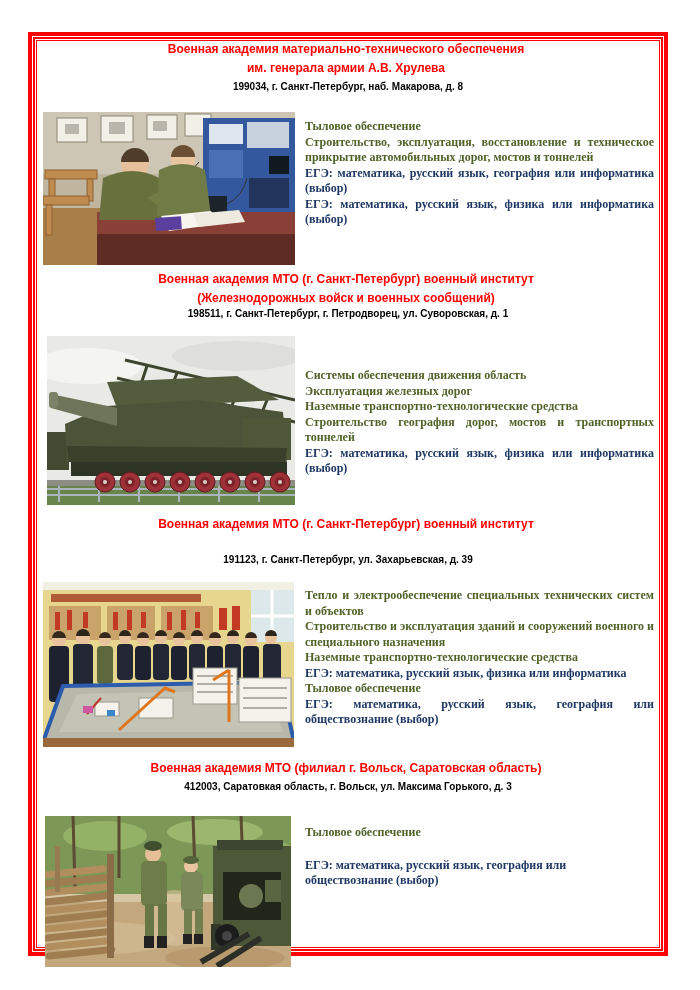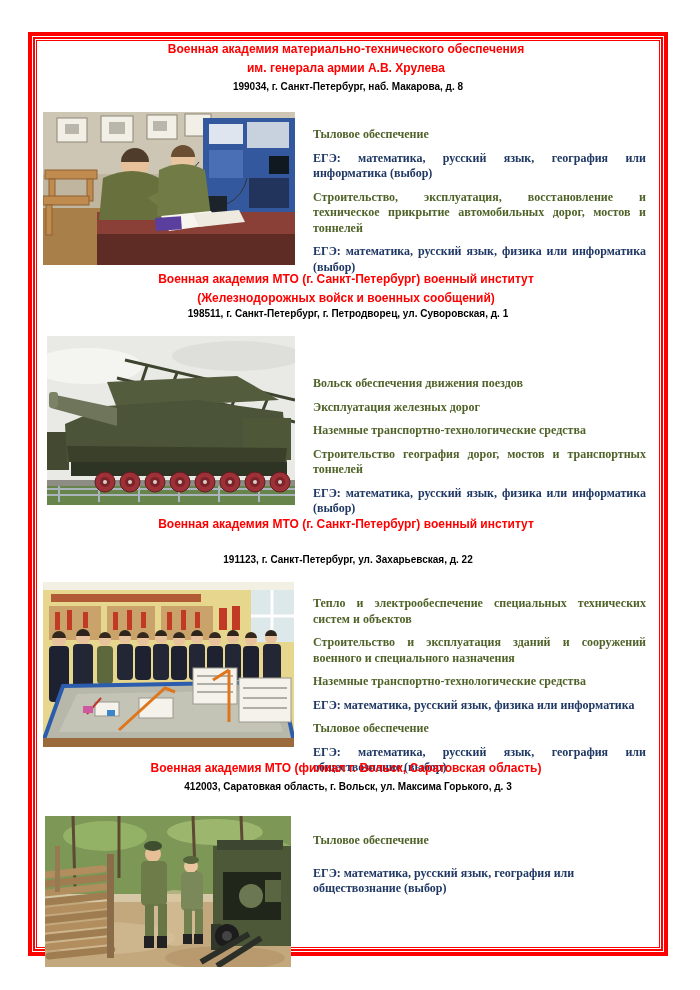--- a/index.html
+++ b/index.html
@@ -16,21 +16,21 @@
   .section-title{
     position:absolute;left:34px;width:624px;text-align:center;
     color:#ff0000;font-weight:bold;font-size:12px;line-height:19px;
   }
   .section-address{
     position:absolute;left:36px;width:624px;text-align:center;
     color:#000000;font-weight:bold;font-size:10px;line-height:14px;
   }
   .text-col{position:absolute;left:305px;width:349px;}
   .item{
-    margin:8px;font-family:"Liberation Serif", serif;font-weight:bold;
+    margin:0;font-family:"Liberation Serif", serif;font-weight:bold;
     font-size:12px;line-height:15.5px;text-align:justify;
   }
   .item[data-type="program"]{color:#4f6228;}
   .item[data-type="exam"]{color:#1f3864;}
   .text-col.loose{width:332px;}
   .text-col.loose .item{text-align:left;}
   .text-col.loose .item + .item{margin-top:17px;}
   .photo{position:absolute;display:block;}
   .t1{top:40px}  .a1{top:80px}  .p1{left:43px;top:112px;} .c1{top:119px}
   .t2{top:270px} .a2{top:307px} .p2{left:47px;top:336px;} .c2{top:368px}
@@ -87,22 +87,22 @@
   <circle cx="140" cy="47" r="12" fill="#e9c5a0"></circle>
   <path d="M128,45 a12,12 0 0,1 24,0 z" fill="#6b4f33"></path>
   <path d="M116,58 q24,-12 46,0 l6,46 h-54 z" fill="#717b45"></path>
   <polygon points="118,104 168,99 176,112 126,119" fill="#f7f5ee"></polygon>
   <polygon points="150,102 196,98 202,110 156,115" fill="#efeadf"></polygon>
   <rect x="112" y="106" width="26" height="13" fill="#5b3f9e" transform="rotate(-4 112 106)"></rect>
 </svg>
 
 <div class="text-col c1">
   <p class="item" data-type="program">Тыловое обеспечение</p>
+  <p class="item" data-type="program">Строительство, эксплуатация, восстановление и техническое прикрытие автомобильных дорог, мостов и тоннелей</p>
   <p class="item" data-type="exam">ЕГЭ: математика, русский язык, география или информатика (выбор)</p>
-  <p class="item" data-type="program">Строительство, эксплуатация, восстановление и техническое прикрытие автомобильных дорог, мостов и тоннелей</p>
   <p class="item" data-type="exam">ЕГЭ: математика, русский язык, физика или информатика (выбор)</p>
 </div>
 
 <div class="section-title t2">
   <div>Военная академия МТО (г. Санкт-Петербург) военный институт</div>
   <div>(Железнодорожных войск и военных сообщений)</div>
 </div>
 <div class="section-address a2">198511, г. Санкт-Петербург, г. Петродворец, ул. Суворовская, д. 1</div>
 
 <svg class="photo p2" width="248" height="169" viewBox="0 0 248 169">
@@ -172,31 +172,31 @@
       </g>
     <g transform="translate(233,146)">
         <circle r="10" fill="#9e3038" stroke="#5f1b20"></circle>
         <circle r="5" fill="#7b2329"></circle>
         <circle r="2" fill="#d8d0c8"></circle>
       </g>
   </g>
 </svg>
 
 <div class="text-col c2">
-  <p class="item" data-type="program">Вольск обеспечения движения поездов</p>
+  <p class="item" data-type="program">Системы обеспечения движения область</p>
   <p class="item" data-type="program">Эксплуатация железных дорог</p>
   <p class="item" data-type="program">Наземные транспортно-технологические средства</p>
   <p class="item" data-type="program">Строительство география дорог, мостов и транспортных тоннелей</p>
   <p class="item" data-type="exam">ЕГЭ: математика, русский язык, физика или информатика (выбор)</p>
 </div>
 
 <div class="section-title t3">
   <div>Военная академия МТО (г. Санкт-Петербург) военный институт</div>
 </div>
-<div class="section-address a3">191123, г. Санкт-Петербург, ул. Захарьевская, д. 22</div>
+<div class="section-address a3">191123, г. Санкт-Петербург, ул. Захарьевская, д. 39</div>
 
 <svg class="photo p3" width="251" height="165" viewBox="0 0 251 165">
   <rect width="251" height="165" fill="#e7d68d"></rect>
   <rect width="251" height="8" fill="#f2efe3"></rect>
   <rect x="208" y="8" width="43" height="52" fill="#dce8ea"></rect>
   <g stroke="#ffffff" stroke-width="3">
       <line x1="229" y1="8" x2="229" y2="60"></line>
       <line x1="208" y1="34" x2="251" y2="34"></line>
     </g>
   <rect x="8" y="12" width="150" height="8" fill="#b05a36"></rect>

